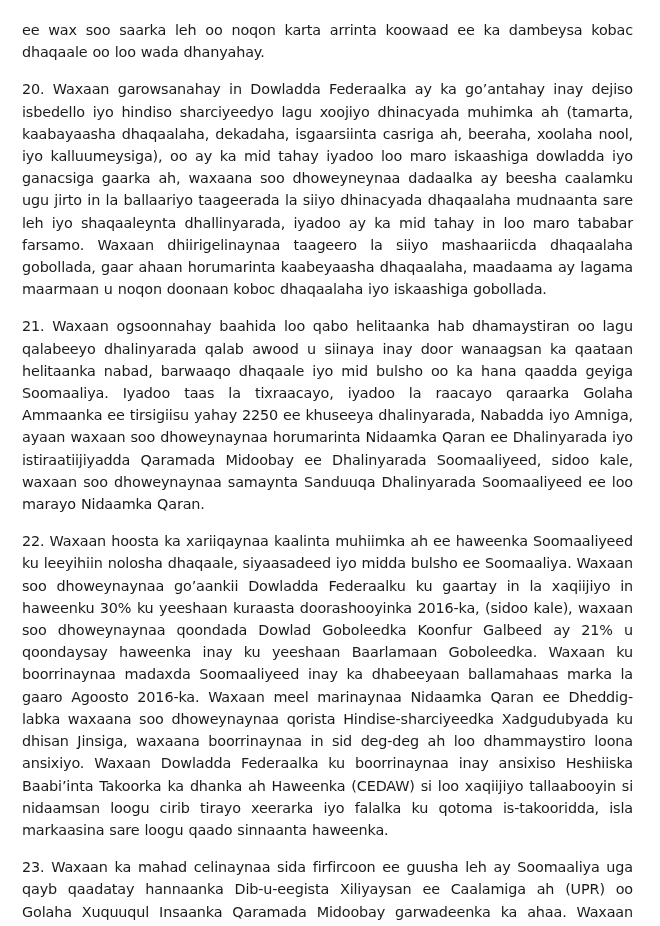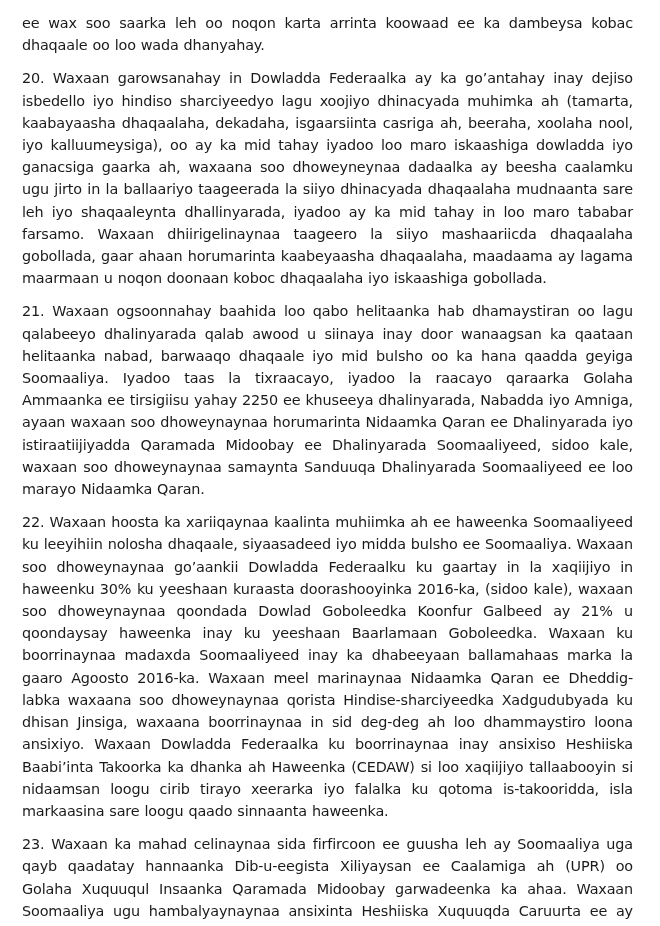--- a/index.html
+++ b/index.html
@@ -19,21 +19,21 @@
     top: 4px;
     width: 611px;
     color: #1a1a1a;
     font-family: "DejaVu Sans", sans-serif;
     font-size: 14.4px;
     line-height: 22.2px;
     letter-spacing: -0.15px;
     word-spacing: 0.5px;
   }
   .para {
-    margin: 8px 0 11px 0;
+    margin: 15px 0 11px 0;
     text-align: justify;
     text-align-last: left;
   }
 </style>
 </head>
 <body>
 
 <div class="page">
   <p class="para">ee wax soo saarka leh oo noqon karta arrinta koowaad ee ka dambeysa kobac dhaqaale oo loo wada dhanyahay.</p>
   <p class="para">20. Waxaan garowsanahay in Dowladda Federaalka ay ka go’antahay inay dejiso isbedello iyo hindiso sharciyeedyo lagu xoojiyo dhinacyada muhimka ah (tamarta, kaabayaasha dhaqaalaha, dekadaha, isgaarsiinta casriga ah, beeraha, xoolaha nool, iyo kalluumeysiga), oo ay ka mid tahay iyadoo loo maro iskaashiga dowladda iyo ganacsiga gaarka ah, waxaana soo dhoweyneynaa dadaalka ay beesha caalamku ugu jirto in la ballaariyo taageerada la siiyo dhinacyada dhaqaalaha mudnaanta sare leh iyo shaqaaleynta dhallinyarada, iyadoo ay ka mid tahay in loo maro tababar farsamo. Waxaan dhiirigelinaynaa taageero la siiyo mashaariicda dhaqaalaha gobollada, gaar ahaan horumarinta kaabeyaasha dhaqaalaha, maadaama ay lagama maarmaan u noqon doonaan koboc dhaqaalaha iyo iskaashiga gobollada.</p>

